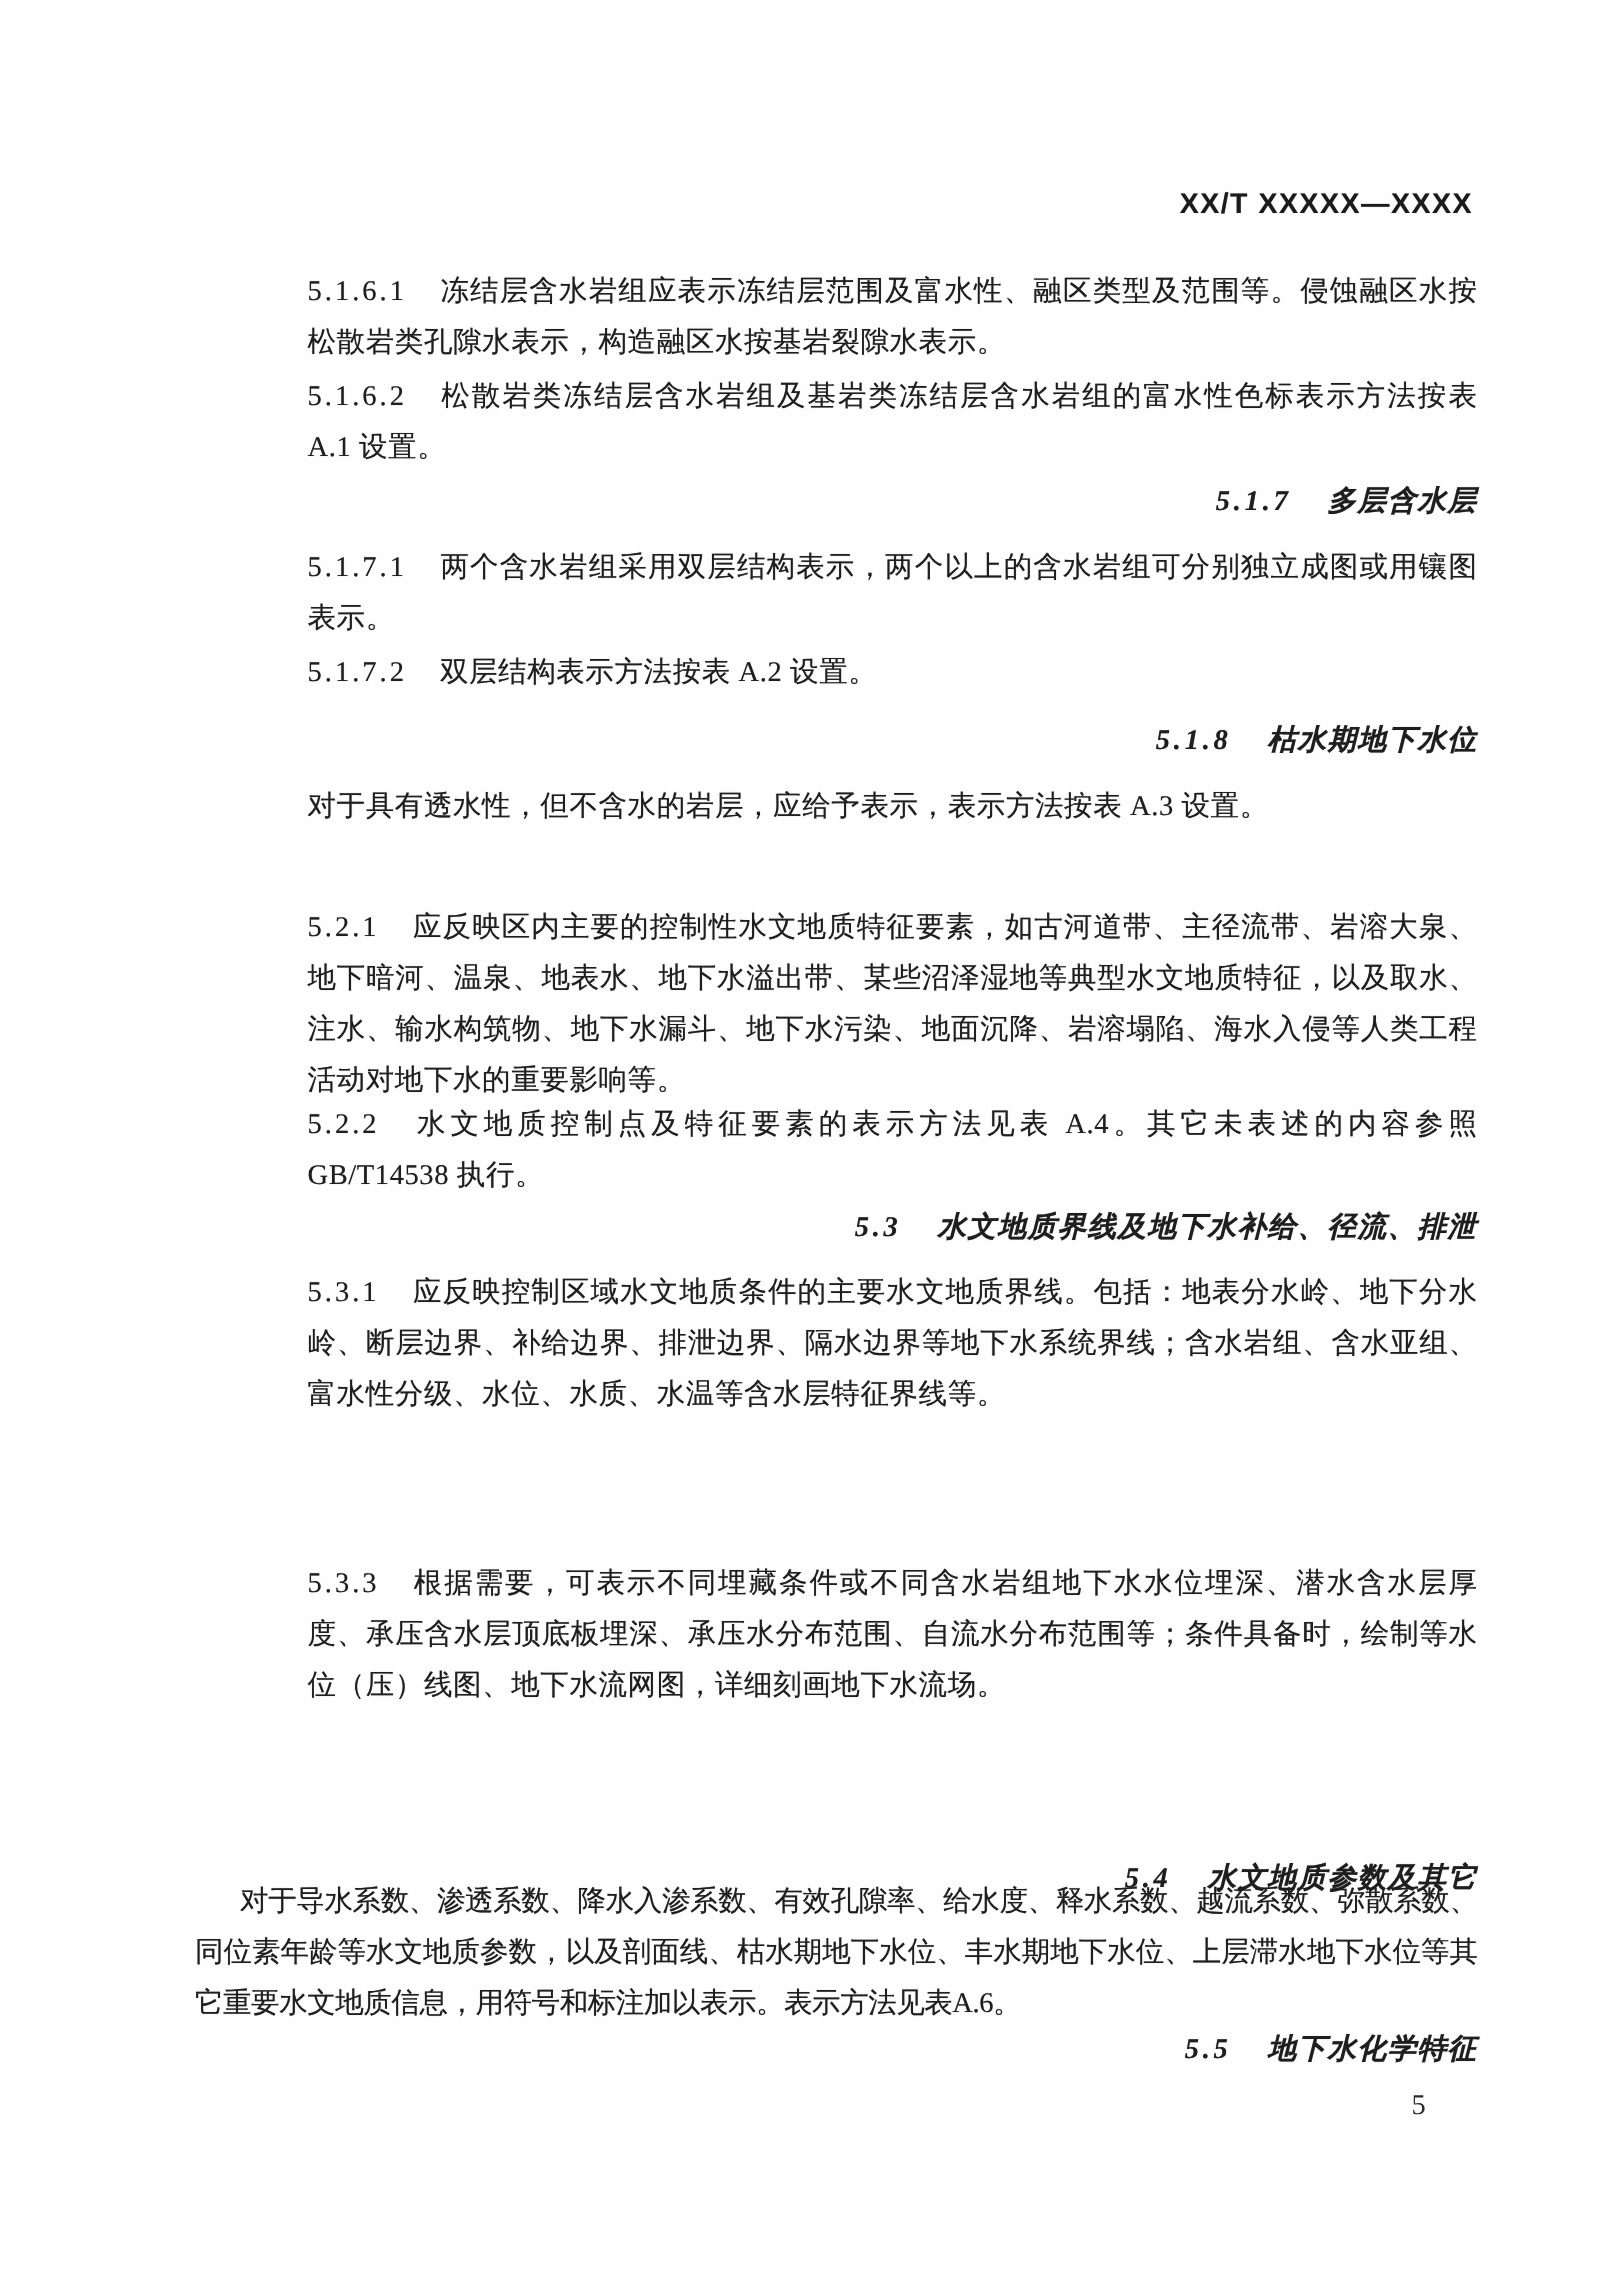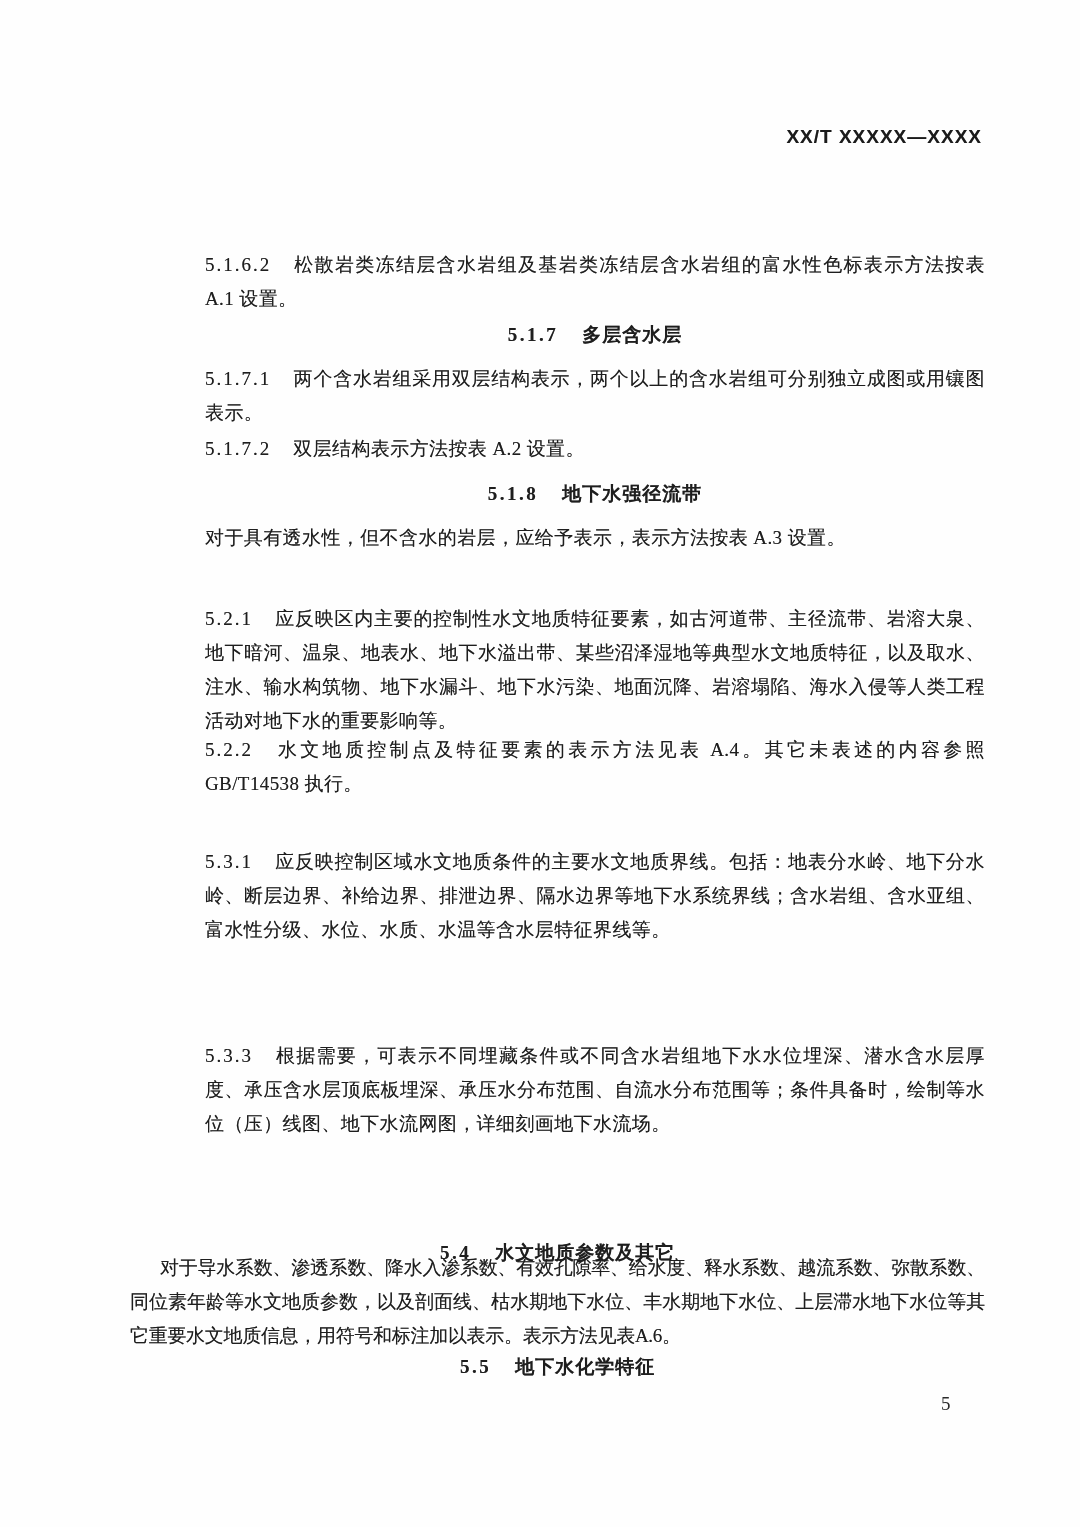--- a/index.html
+++ b/index.html
@@ -23,21 +23,21 @@
     text-align: justify;
     text-shadow: 0 0 0.5px rgba(25,25,25,0.55);
   }
   .indent { left: 205px; width: 780px; }
   .full   { left: 130px; width: 855px; }
   .num {
     margin-right: 22px;
     letter-spacing: 2px;
     white-space: nowrap;
   }
-  .hd { font-weight: 700; text-align: center; }
+  .hd { font-weight: 700; text-align: right; font-style: italic; }
   .hd .num { margin-right: 24px; letter-spacing: 2.5px; }
   .hd .htxt {
     font-family: "Liberation Sans", "DejaVu Sans", sans-serif;
     letter-spacing: 1px;
   }
   .body-indent { text-indent: 30px; letter-spacing: -0.3px; }
   .doc-code {
     position: absolute;
     top: 126px; right: 98px;
     font-family: "Liberation Sans", "DejaVu Sans", sans-serif;
@@ -54,54 +54,60 @@
     color: #2a2a2a;
   }
 </style>
 </head>
 <body>
 
 <div class="page">
 
   <div class="doc-code">XX/T XXXXX—XXXX</div>
 
+  <div class="blk indent" style="top:178px">
+    <span class="num">5.1.6.1</span><span class="ptxt">冻结层含水岩组应表示冻结层范围及富水性、融区类型及范围等。侵蚀融区水按松散岩类孔隙水表示，构造融区水按基岩裂隙水表示。</span>
+  </div>
 
   <div class="blk indent" style="top:248px">
     <span class="num">5.1.6.2</span><span class="ptxt">松散岩类冻结层含水岩组及基岩类冻结层含水岩组的富水性色标表示方法按表 A.1 设置。</span>
   </div>
 
   <div class="blk indent hd" style="top:318px">
     <span class="num">5.1.7</span><span class="htxt">多层含水层</span>
   </div>
 
   <div class="blk indent" style="top:362px">
     <span class="num">5.1.7.1</span><span class="ptxt">两个含水岩组采用双层结构表示，两个以上的含水岩组可分别独立成图或用镶图表示。</span>
   </div>
 
   <div class="blk indent" style="top:432px">
     <span class="num">5.1.7.2</span><span class="ptxt">双层结构表示方法按表 A.2 设置。</span>
   </div>
 
   <div class="blk indent hd" style="top:477px">
-    <span class="num">5.1.8</span><span class="htxt">地下水强径流带</span>
+    <span class="num">5.1.8</span><span class="htxt">枯水期地下水位</span>
   </div>
 
   <div class="blk indent" style="top:521px">
     <span class="ptxt">对于具有透水性，但不含水的岩层，应给予表示，表示方法按表 A.3 设置。</span>
   </div>
 
 
   <div class="blk indent" style="top:602px">
     <span class="num">5.2.1</span><span class="ptxt">应反映区内主要的控制性水文地质特征要素，如古河道带、主径流带、岩溶大泉、地下暗河、温泉、地表水、地下水溢出带、某些沼泽湿地等典型水文地质特征，以及取水、注水、输水构筑物、地下水漏斗、地下水污染、地面沉降、岩溶塌陷、海水入侵等人类工程活动对地下水的重要影响等。</span>
   </div>
 
   <div class="blk indent" style="top:733px">
     <span class="num">5.2.2</span><span class="ptxt">水文地质控制点及特征要素的表示方法见表 A.4。其它未表述的内容参照 GB/T14538 执行。</span>
   </div>
 
+  <div class="blk full hd" style="top:802px">
+    <span class="num">5.3</span><span class="htxt">水文地质界线及地下水补给、径流、排泄</span>
+  </div>
 
   <div class="blk indent" style="top:845px">
     <span class="num">5.3.1</span><span class="ptxt">应反映控制区域水文地质条件的主要水文地质界线。包括：地表分水岭、地下分水岭、断层边界、补给边界、排泄边界、隔水边界等地下水系统界线；含水岩组、含水亚组、富水性分级、水位、水质、水温等含水层特征界线等。</span>
   </div>
 
 
   <div class="blk indent" style="top:1039px">
     <span class="num">5.3.3</span><span class="ptxt">根据需要，可表示不同埋藏条件或不同含水岩组地下水水位埋深、潜水含水层厚度、承压含水层顶底板埋深、承压水分布范围、自流水分布范围等；条件具备时，绘制等水位（压）线图、地下水流网图，详细刻画地下水流场。</span>
   </div>
 

